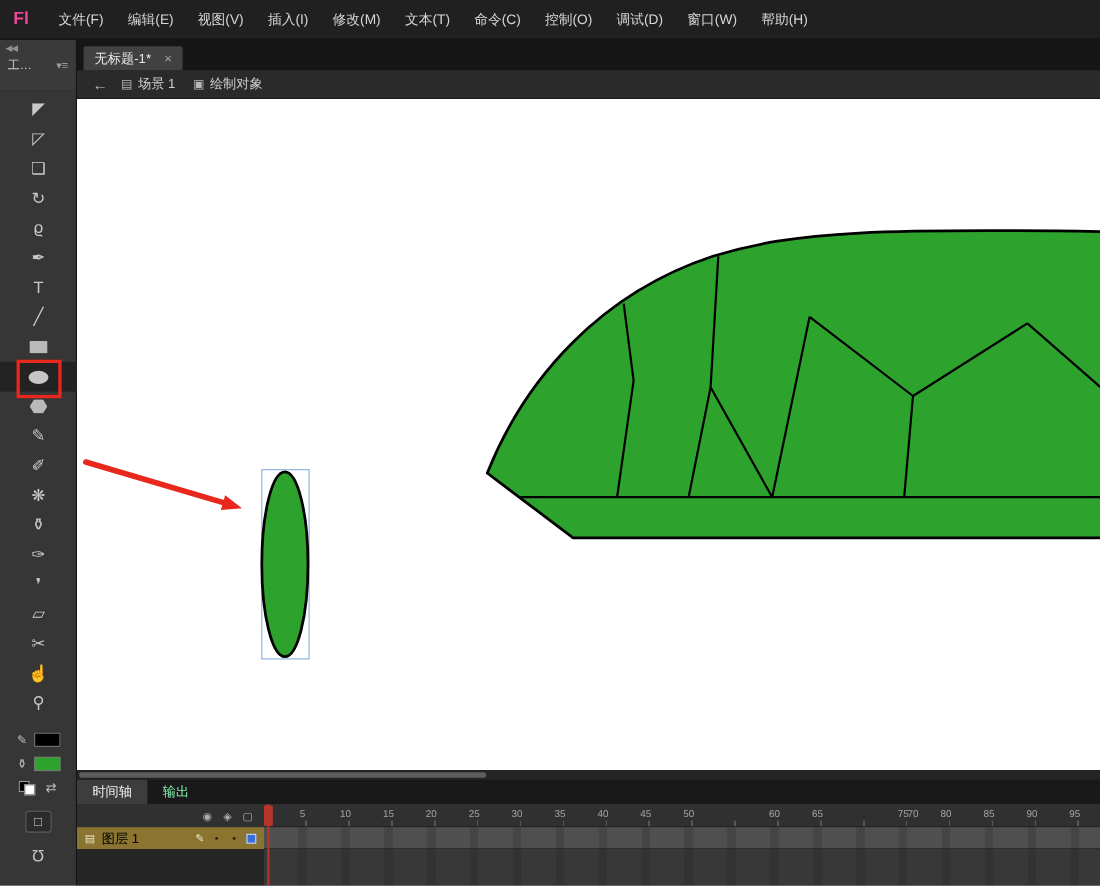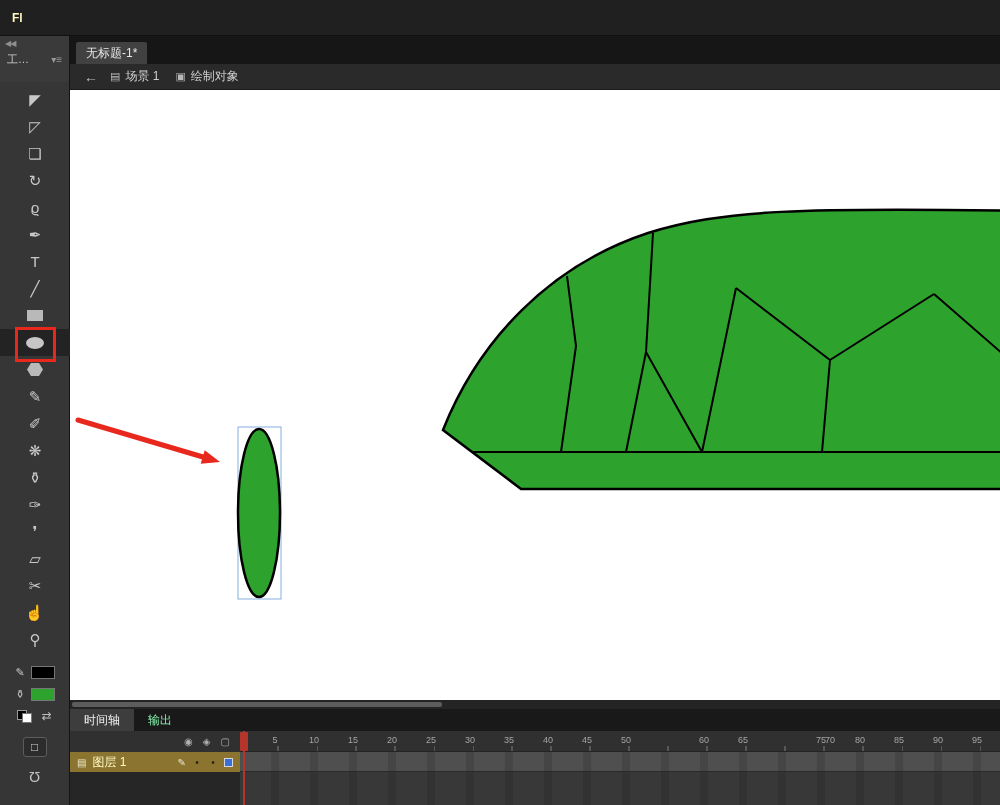--- a/index.html
+++ b/index.html
@@ -1,21 +1,21 @@
 <!DOCTYPE html>
 <html><head>
 <meta charset="utf-8">
 <style>
   * { margin:0; padding:0; box-sizing:border-box; }
   html,body { width:1000px; height:805px; }
   body { position:relative; background:#1e1e1e; font-family:"Liberation Sans", sans-serif; overflow:hidden; }
 
   
   .menubar { position:absolute; left:0; top:0; width:1000px; height:36px; background:#202020; display:flex; align-items:center; z-index:6; border-bottom:1px solid #101010; }
-  .logo { color:#fef9c3; font-weight:bold; font-size:12px; margin:0 16px 0 12px; }
+  .logo { color:#ec4899; font-weight:bold; font-size:16px; margin:0 16px 0 12px; }
   .menu-items { display:flex; height:36px; }
   .menu-item { color:#d6d6d6; font-size:12.5px; padding:0 11px; line-height:36px; white-space:nowrap; }
 
   
   .tools-header { position:absolute; left:0; top:36px; width:70px; height:46px; background:#3a3a3a; border-right:1px solid #141414; z-index:5; }
   .collapse { color:#8f8f8f; font-size:8px; padding:3px 0 0 5px; letter-spacing:-1px; }
   .title-row { display:flex; justify-content:space-between; align-items:center; padding:4px 7px 0 7px; color:#cccccc; font-size:11px; }
   .pmenu { color:#999; font-size:10px; }
 
   
@@ -39,21 +39,21 @@
   .swapg { color:#bdbdbd; font-size:12px; }
   .opt-row { display:flex; justify-content:center; margin-top:12px; }
   .objdraw { width:24px; height:20px; border:1px solid #5c5c5c; border-radius:3px; background:#2c2c2c; color:#cfcfcf; font-size:12px; display:flex; align-items:center; justify-content:center; }
   .snapg { color:#c4c4c4; font-size:15px; transform:rotate(180deg); display:inline-block; }
 
   
   .highlight-box { position:absolute; left:15px; top:327px; width:41px; height:35px; border:3px solid #e8271d; z-index:20; }
 
   
   .tabstrip { position:absolute; left:70px; top:36px; width:930px; height:28px; background:#161616; z-index:4; }
-  .doc-tab { position:absolute; left:6px; top:6px; height:22px; background:#414141; color:#e8e8e8; font-size:12px; line-height:22px; padding:0 10px; border-radius:2px 2px 0 0; display:flex; align-items:center;flex-direction:column; }
+  .doc-tab { position:absolute; left:6px; top:6px; height:22px; background:#414141; color:#e8e8e8; font-size:12px; line-height:22px; padding:0 10px; border-radius:2px 2px 0 0; display:flex; align-items:center; }
   .tab-close { color:#a8a8a8; margin-left:12px; font-size:12px; line-height:22px; }
 
   
   .editbar { position:absolute; left:70px; top:64px; width:930px; height:26px; background:#2a2a2a; display:flex; align-items:center; color:#cfcfcf; font-size:12px; border-bottom:1px solid #191919; z-index:4; }
   .back { color:#c0c0c0; font-size:14px; margin:0 12px 0 14px; font-weight:bold; }
   .ebicon { color:#b8b8b8; font-size:11px; margin-right:5px; }
   .eblabel { margin-right:16px; }
 
   
   .canvas { position:absolute; left:70px; top:90px; width:930px; height:610px; background:#ffffff; overflow:hidden; z-index:1; }
@@ -80,39 +80,52 @@
   .tl-left.hdr { display:flex; align-items:center; justify-content:flex-end; gap:10px; padding-right:10px; background:#303030; }
   .colicon { color:#b0b0b0; font-size:10px; }
   .tl-ruler { position:absolute; left:170px; top:0; width:760px; height:21px; background:#303030; border-bottom:1px solid #242424; }
   .tl-ruler::after { content:""; position:absolute; left:0; bottom:0; width:100%; height:5px;
     background:repeating-linear-gradient(90deg, transparent 0 37.5px, #575757 37.5px 39px); }
   .ruler-num { position:absolute; top:4px; transform:translateX(-50%); font-size:9px; color:#a5a5a5; }
   .playhead-marker { position:absolute; left:0; top:1px; width:8px; height:19px; background:#b5352b; border-radius:1px; z-index:4; }
   .tl-layer-row { position:absolute; left:0; top:21px; width:930px; height:20px; }
   .tl-left.layer { display:flex; align-items:center; gap:6px; padding:0 7px; background:#8a7430; }
   .licon { color:#ece5c6; font-size:10px; }
-  .lname { color:#fef9c3; font-size:12px; flex:1; white-space:nowrap; overflow:hidden; }
+  .lname { color:#000000; font-size:12px; flex:1; white-space:nowrap; overflow:hidden; }
   .lpencil { color:#e8e2c8; font-size:10px; }
   .ldot { color:#2a2415; font-size:10px; width:10px; text-align:center; }
   .lsq { width:9px; height:9px; border:1px solid #d8d8d8; display:inline-block; }
   .tl-frames { position:absolute; left:170px; top:0; width:760px; height:20px; background:#4f4f4f; border-bottom:1px solid #2a2a2a; }
   .tl-frames::before { content:""; position:absolute; inset:0;
     background:repeating-linear-gradient(90deg, transparent 0 31.2px, rgba(0,0,0,0.13) 31.2px 39px); }
   .tl-empty { position:absolute; left:0; top:41px; width:930px; height:33px; }
   .tl-left.empty { background:#262626; }
   .tl-frames2 { position:absolute; left:170px; top:0; width:760px; height:33px; background:#383838; }
   .tl-frames2::before { content:""; position:absolute; inset:0;
     background:repeating-linear-gradient(90deg, transparent 0 31.2px, rgba(0,0,0,0.10) 31.2px 39px); }
   .playhead-line { position:absolute; left:173px; top:0; width:2px; height:74px; background:#b5352b; z-index:3; }
 </style>
 </head>
 <body>
 
 <div class="menubar">
   <span class="logo">Fl</span>
+  <div id="menu-items" class="menu-items">
+      <span class="menu-item">文件(F)</span>
+      <span class="menu-item">编辑(E)</span>
+      <span class="menu-item">视图(V)</span>
+      <span class="menu-item">插入(I)</span>
+      <span class="menu-item">修改(M)</span>
+      <span class="menu-item">文本(T)</span>
+      <span class="menu-item">命令(C)</span>
+      <span class="menu-item">控制(O)</span>
+      <span class="menu-item">调试(D)</span>
+      <span class="menu-item">窗口(W)</span>
+      <span class="menu-item">帮助(H)</span>
+    </div>
 </div>
 
 <div class="tools-header">
   <div class="collapse">◀◀</div>
   <div class="title-row">
     <span>工…</span>
     <span class="pmenu">▾≡</span>
   </div>
 </div>
 

